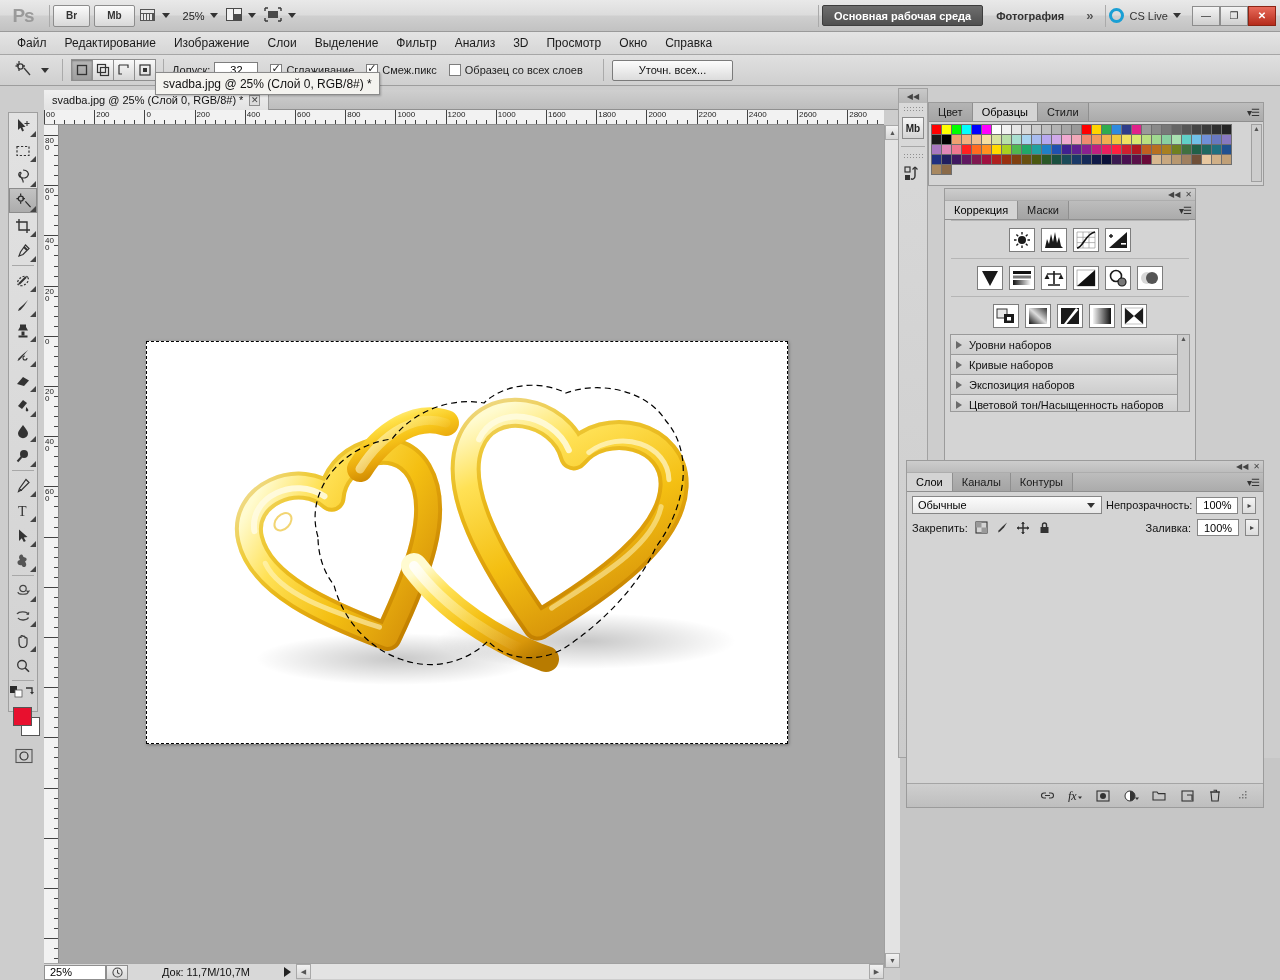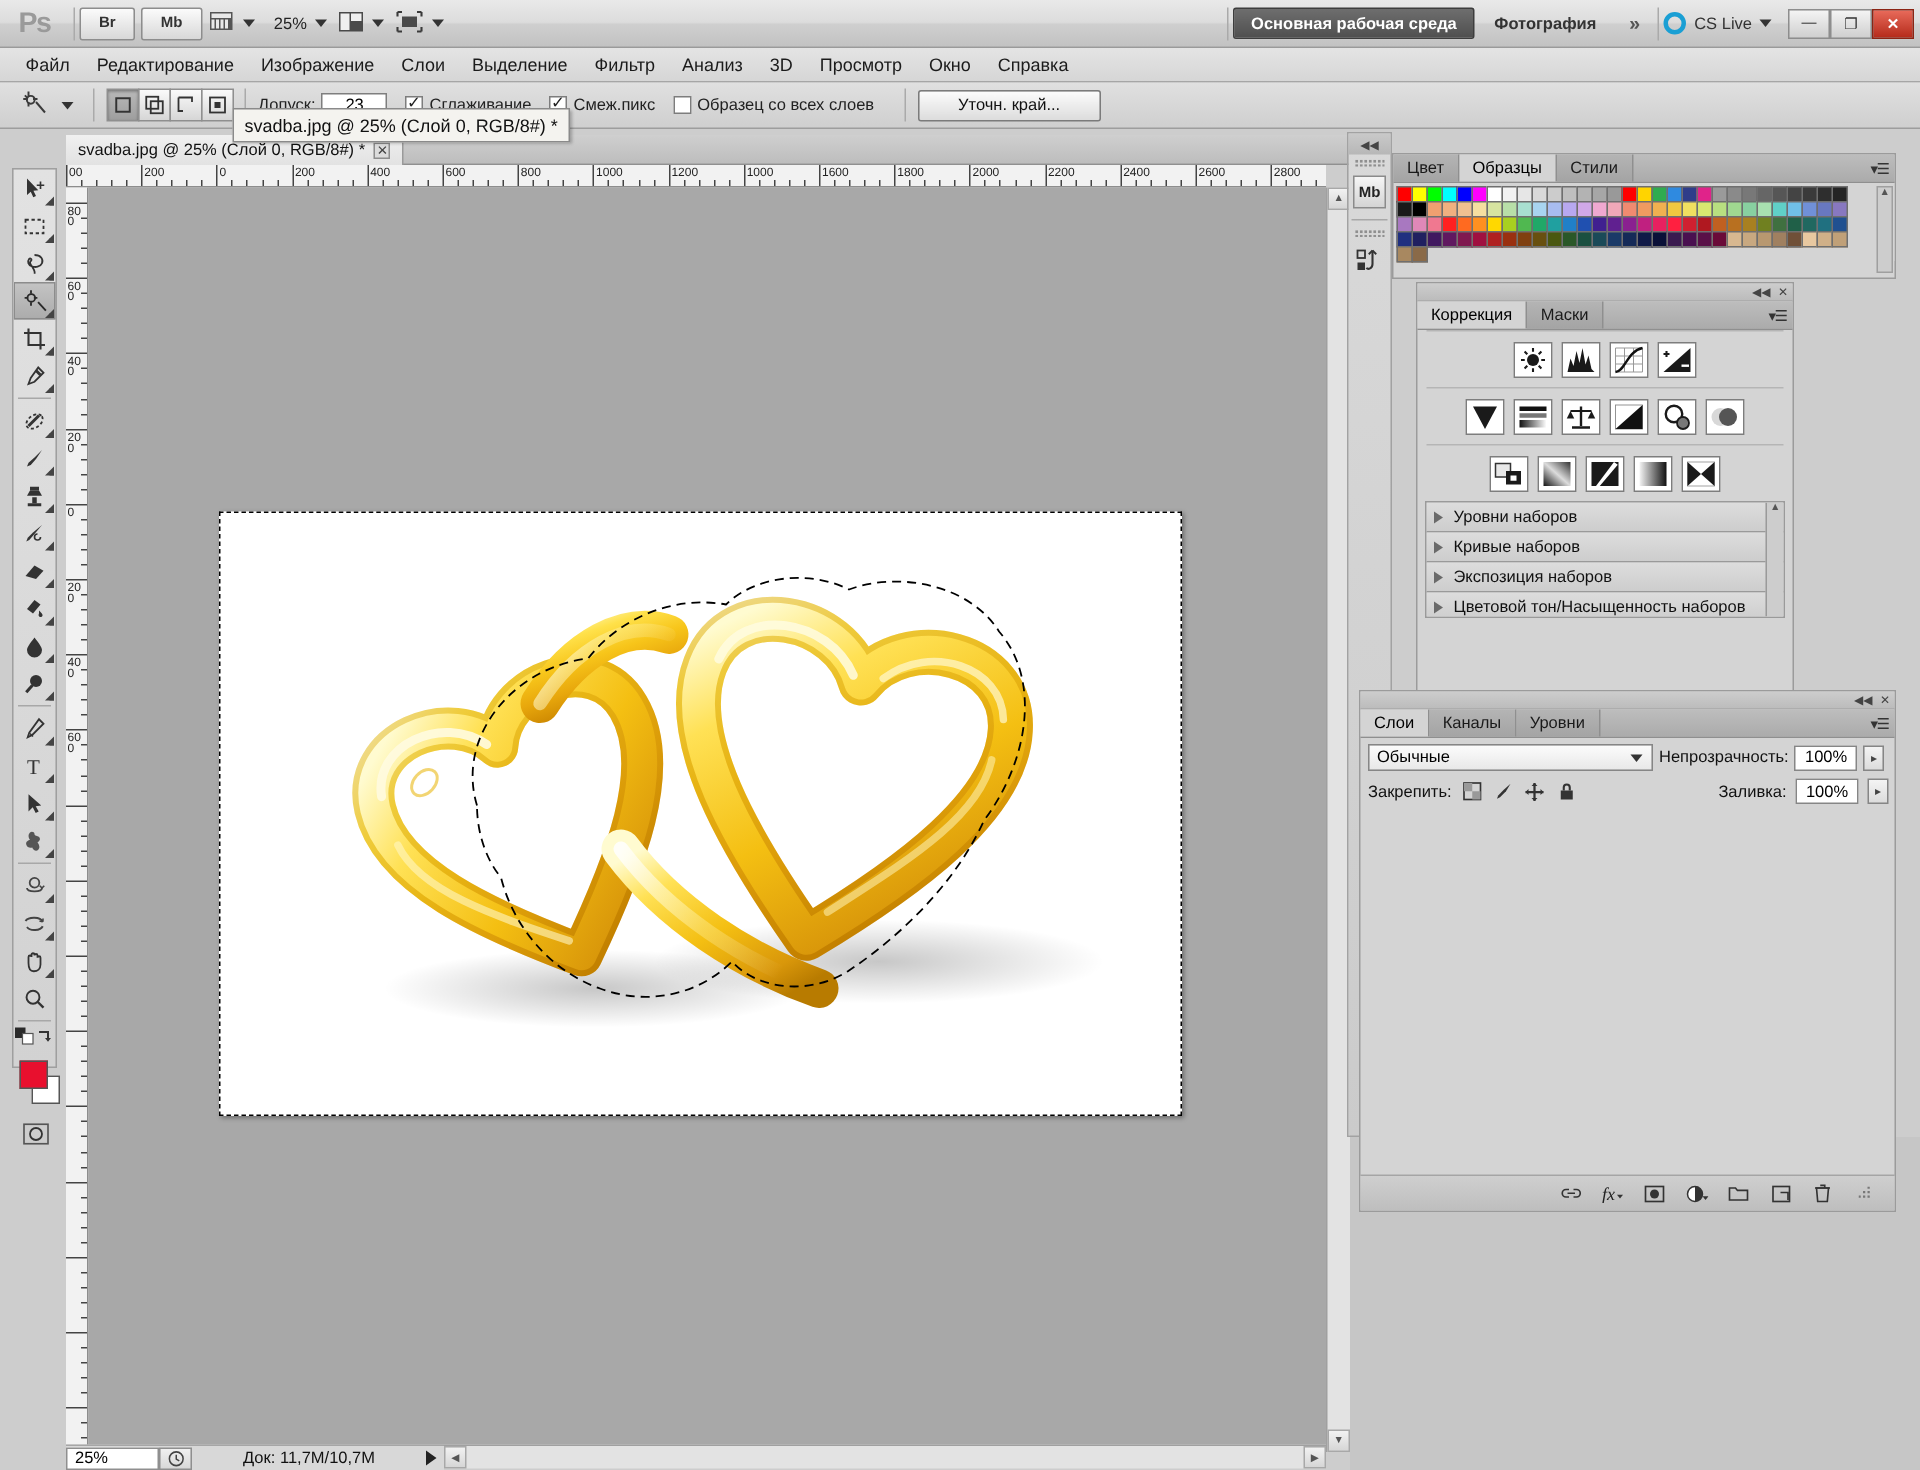--- a/index.html
+++ b/index.html
@@ -354,36 +354,36 @@
       </div>
       <div class="selmode">
         <svg width="14" height="14" viewBox="0 0 14 14">
             <rect x="2" y="2" width="10" height="10" fill="none" stroke="#333" stroke-width="1.2"></rect>
             <rect x="5" y="5" width="4" height="4" fill="#333"></rect>
           </svg>
       </div>
     </div>
     <div class="opt-sep"></div>
     <span class="opt-label">Допуск:</span>
-    <div class="opt-input">23</div>
+    <div class="opt-input">32</div>
     <div style="width:12px"></div>
     <div class="opt-check">
       <span class="cb checked"></span>
       <span>Сглаживание</span>
     </div>
     <div class="opt-check">
       <span class="cb checked"></span>
       <span>Смеж.пикс</span>
     </div>
     <div class="opt-check">
       <span class="cb"></span>
       <span>Образец со всех слоев</span>
     </div>
     <div class="opt-sep"></div>
-    <div class="refine-btn">Уточн. край...</div>
+    <div class="refine-btn">Уточн. всех...</div>
   </div>
 
   <div class="tooltip">svadba.jpg @ 25% (Слой 0, RGB/8#) *</div>
 
   <div class="toolbar">
     <div class="tool">
       <svg width="16" height="16" viewBox="0 0 16 16">
           <path d="M3 1 L3 12 L5.5 9.8 L7.2 13.5 L9 12.6 L7.3 9.2 L10.5 8.8 Z" fill="#333"></path>
           <path d="M12 3 v5 M9.5 5.5 h5" stroke="#333" stroke-width="1.1"></path>
         </svg>
@@ -1220,21 +1220,21 @@
   </div>
 
   <div class="panel" id="layers-panel">
     <div class="panel-bar">
       <span>◀◀</span>
       <span>✕</span>
     </div>
     <div class="ptabs">
       <div class="ptab active">Слои</div>
       <div class="ptab">Каналы</div>
-      <div class="ptab">Уровни</div>
+      <div class="ptab">Контуры</div>
       <div class="pmenu">▾☰</div>
     </div>
 
     <div class="lyr-row1">
       <div class="blend-sel">
         <span>Обычные</span>
         <span class="sel-caret"></span>
       </div>
       <span class="lbl">Непрозрачность:</span>
       <div class="num-in">100%</div>

